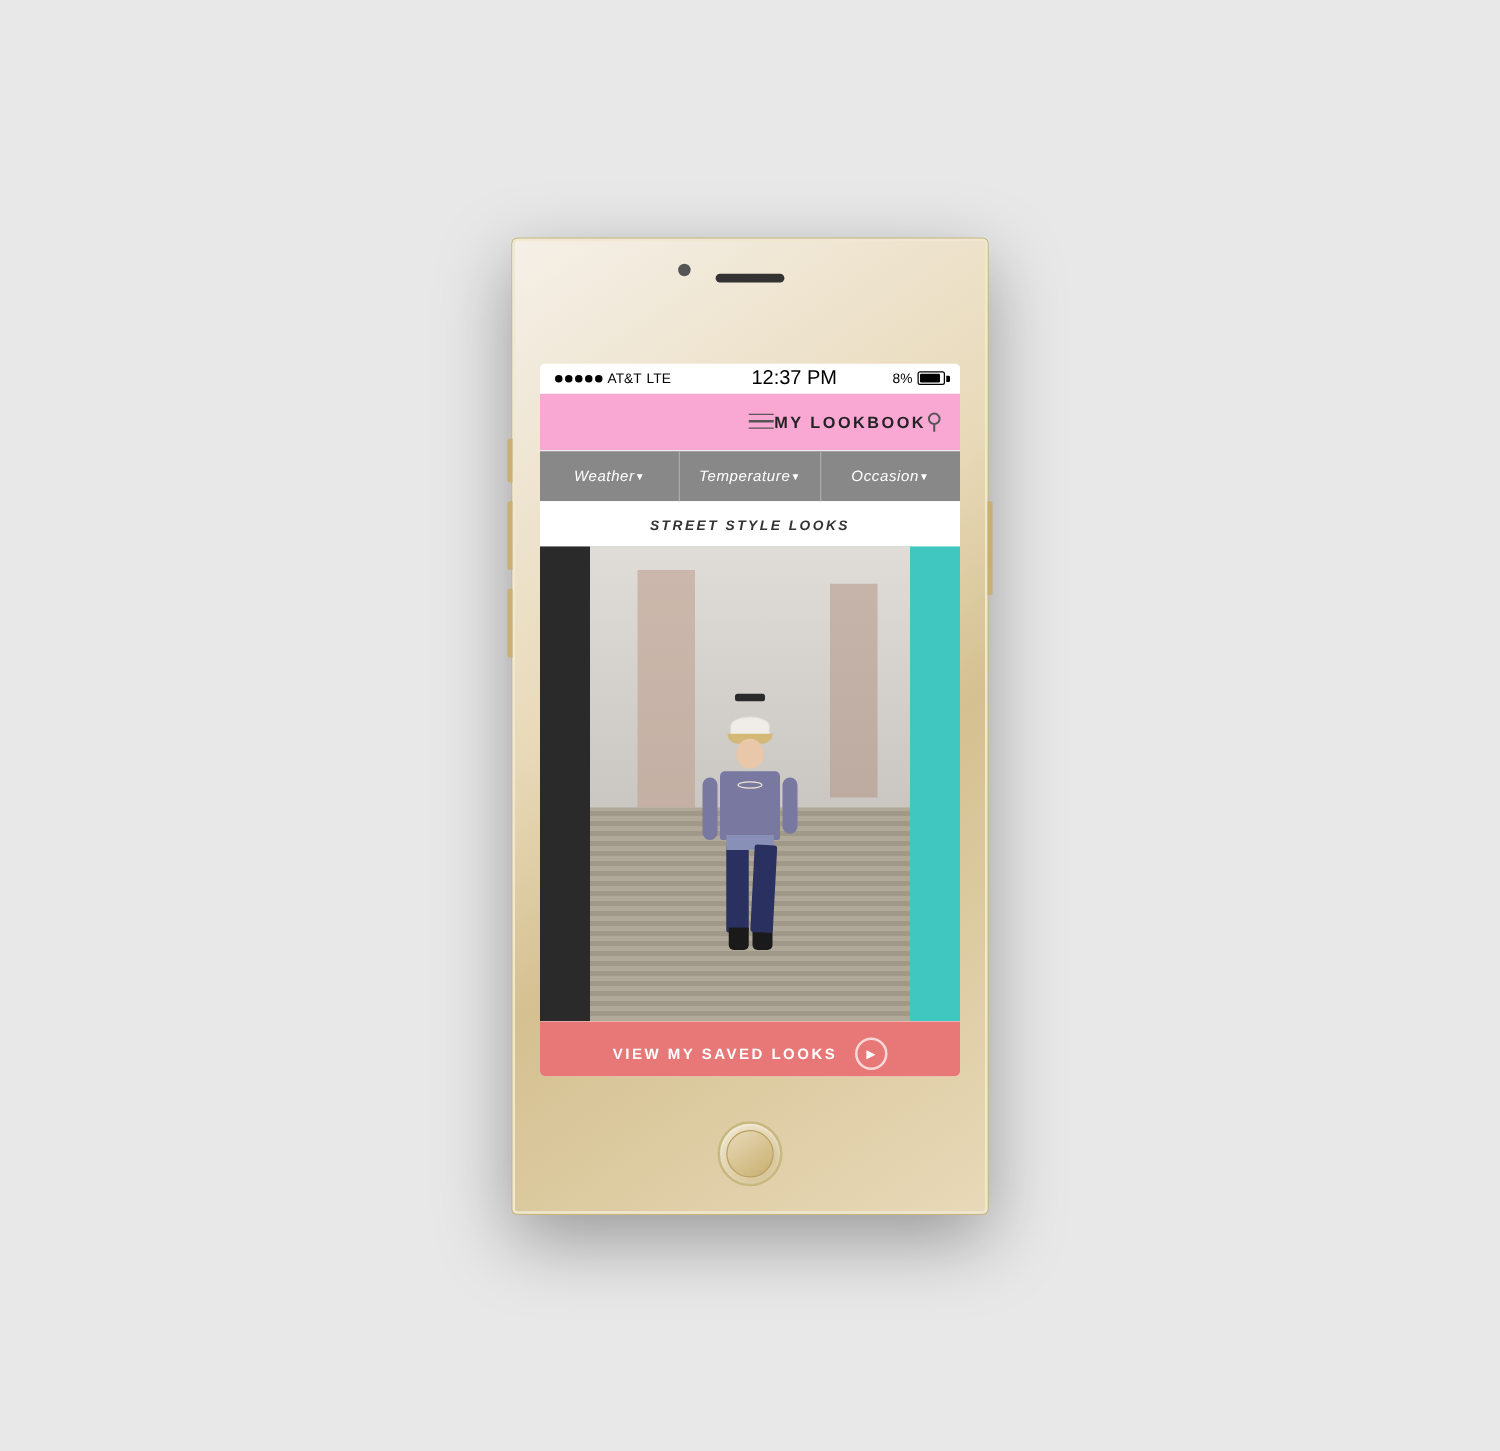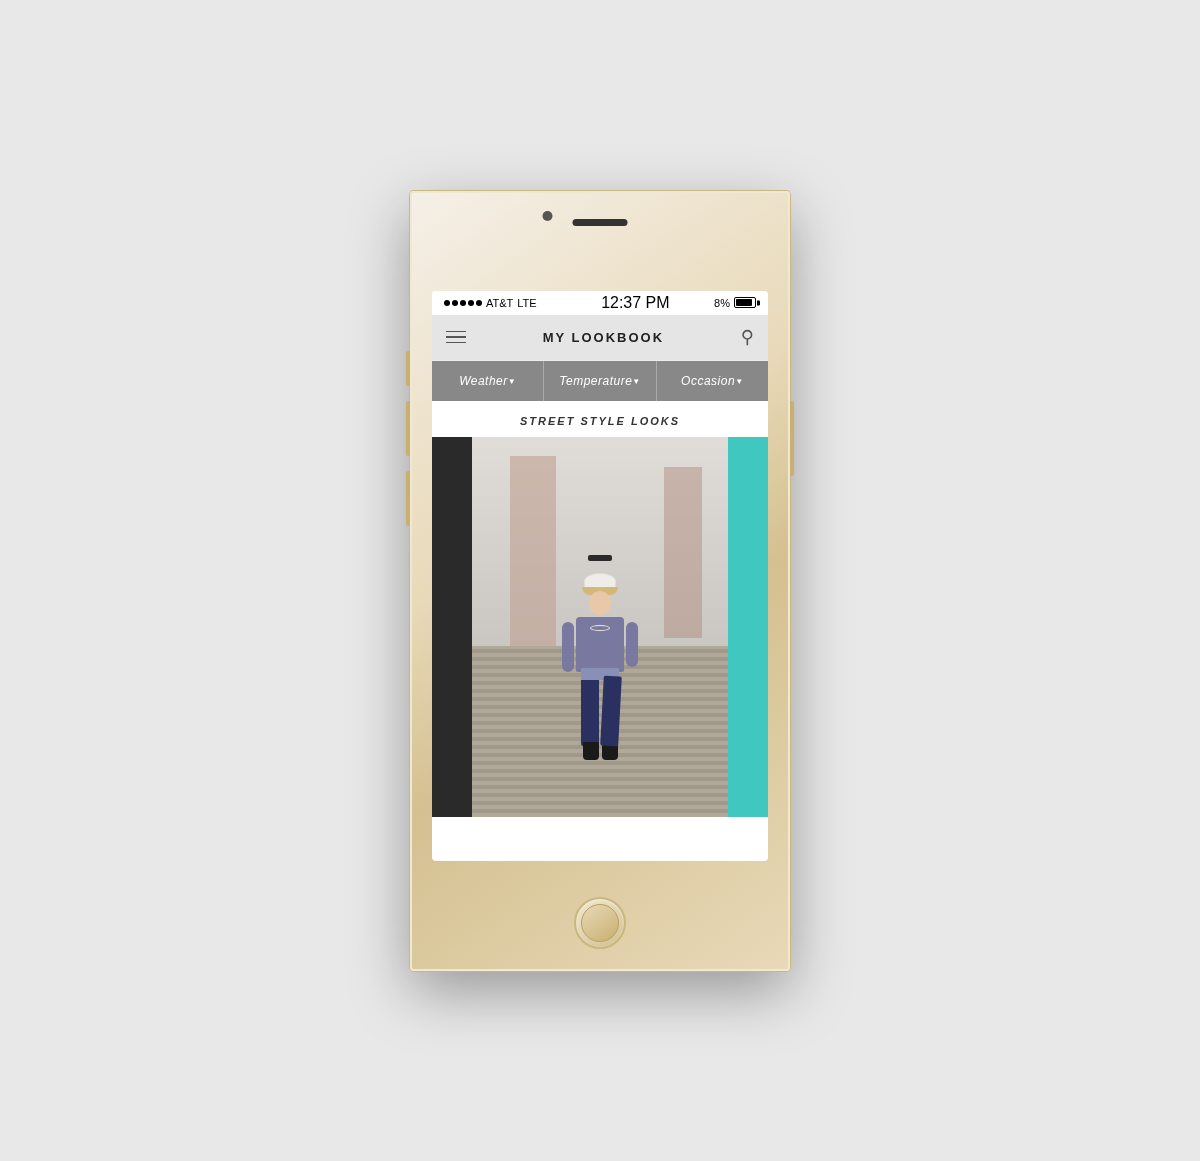--- a/index.html
+++ b/index.html
@@ -210,25 +210,25 @@
 
     .battery-fill {
       background: #000;
       height: 100%;
       width: 87%;
       border-radius: 1px;
     }
 
     
     .nav-bar {
-      background: #e5e5e5;
+      background: #f9a8d4;
       height: 46px;
       display: flex;
       align-items: center;
-      justify-content: space-between;
+      justify-content: flex-end;
       padding: 0 14px;
       border-bottom: 1px solid #eee;
     }
 
     .hamburger-icon {
       display: flex;
       flex-direction: column;
       gap: 4px;
       cursor: pointer;
     }
@@ -658,20 +658,24 @@
                 <div class="boot"></div>
                 <div class="boot"></div>
               </div>
             </div>
           </div>
         </div>
 
         <div class="carousel-right"></div>
       </div>
 
+      <div class="view-looks-btn">
+        <span class="view-looks-text">VIEW MY SAVED LOOKS</span>
+        <div class="view-looks-arrow">►</div>
+      </div>
 
     </div>
 
     <div class="phone-home-button">
       <div class="phone-home-button-inner"></div>
     </div>
 
   </div>
 </div>
 

